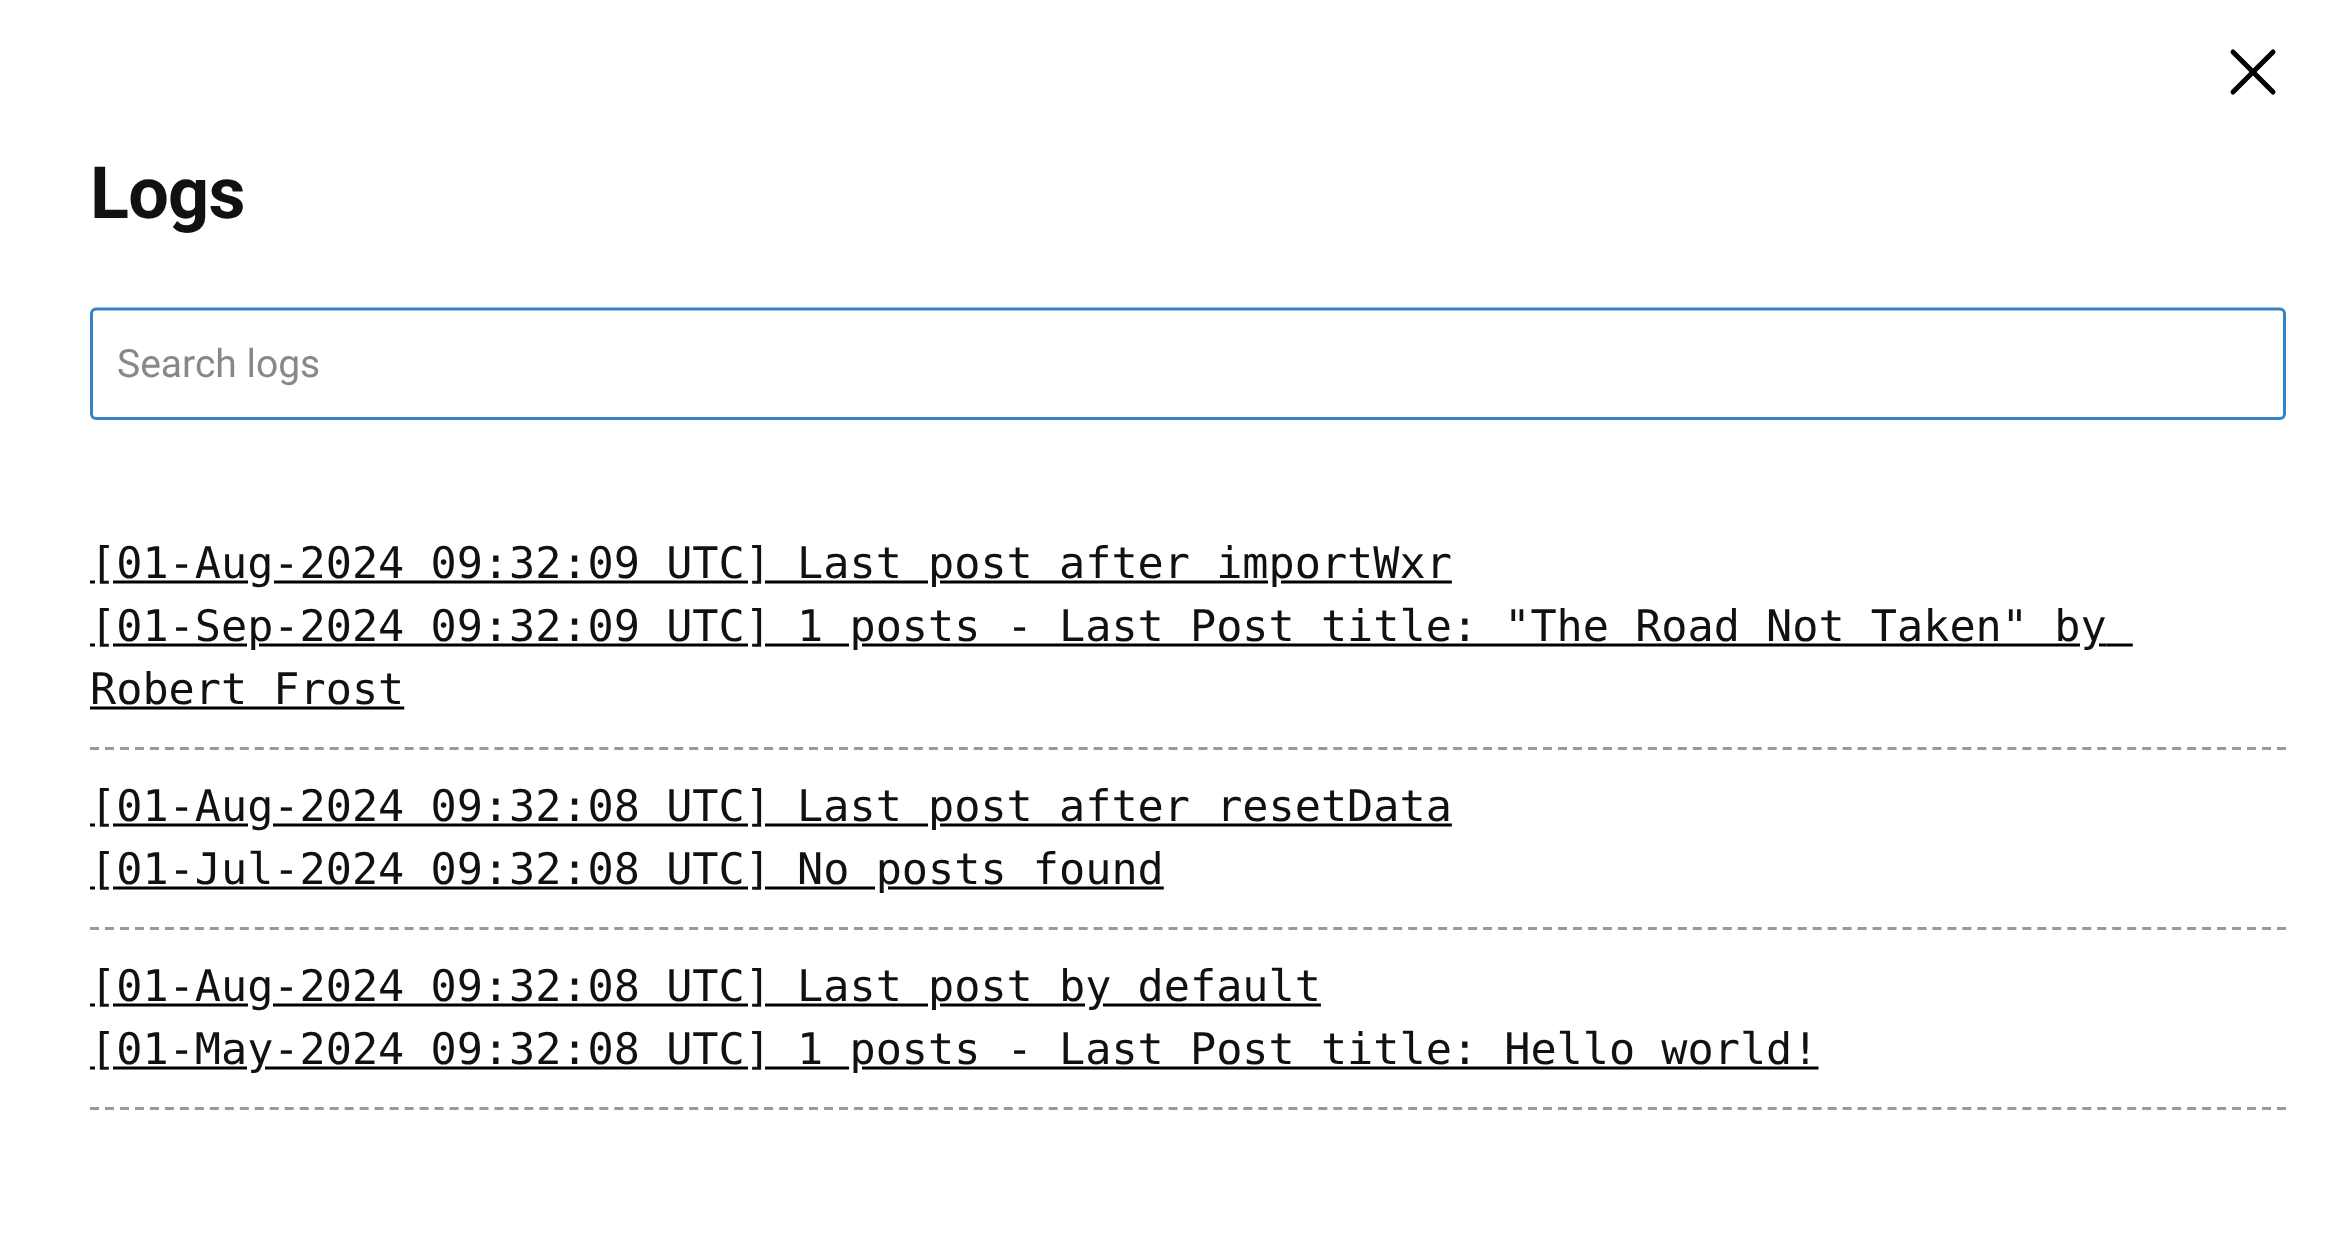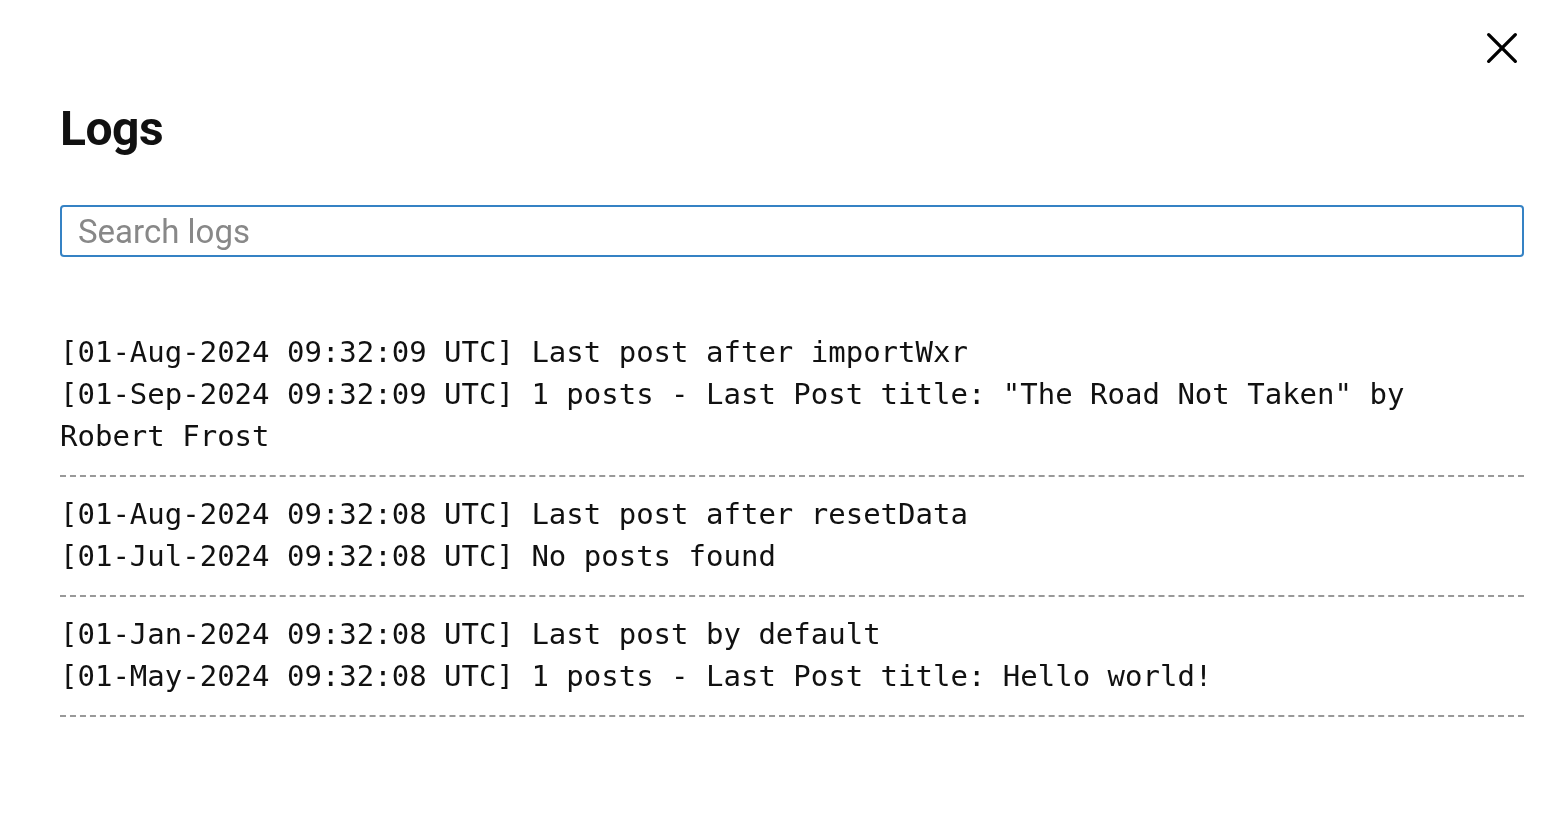--- a/index.html
+++ b/index.html
@@ -37,34 +37,35 @@
     }
     .page-title {
       font-size: 48px;
       font-weight: 700;
       color: #111;
       margin-bottom: 48px;
       letter-spacing: -0.5px;
     }
     .search-input {
       width: 100%;
-      height: 52px;
+      height: 75px;
       padding: 0 16px;
-      font-size: 33px;
+      font-size: 26px;
       border: 2px solid #3582c4;
       border-radius: 4px;
       outline: none;
       color: #333;
       font-family: inherit;
     }
     .search-input::placeholder {
       color: #888;
     }
     .log-list {
       margin-top: 58px;
+      text-decoration: underline;
     }
     .log-entry {
       font-family: "SF Mono", "Menlo", "Monaco", "Consolas", monospace;
       font-size: 29px;
       line-height: 1.45;
       color: #111;
       padding: 16px 0 18px 0;
       border-bottom: 2px dashed #999;
       white-space: pre-wrap;
       word-break: break-word;
@@ -84,15 +85,15 @@
 </button>
 
 <div class="container">
   <h1 class="page-title">Logs</h1>
 
   <input type="text" class="search-input" placeholder="Search logs" style="">
 
   <div class="log-list">
       <div class="log-entry"><span class="log-line">[01-Aug-2024 09:32:09 UTC] Last post after importWxr</span><span class="log-line">[01-Sep-2024 09:32:09 UTC] 1 posts - Last Post title: "The Road Not Taken" by Robert Frost</span></div>
       <div class="log-entry"><span class="log-line">[01-Aug-2024 09:32:08 UTC] Last post after resetData</span><span class="log-line">[01-Jul-2024 09:32:08 UTC] No posts found</span></div>
-      <div class="log-entry"><span class="log-line">[01-Jan-2024 09:32:08 UTC] Last post by default</span><span class="log-line">[01-May-2024 09:32:08 UTC] 1 posts - Last Post title: Hello world!</span></div>
+      <div class="log-entry"><span class="log-line">[01-Aug-2024 09:32:08 UTC] Last post by default</span><span class="log-line">[01-May-2024 09:32:08 UTC] 1 posts - Last Post title: Hello world!</span></div>
     </div>
 </div>
 
 </body></html>

